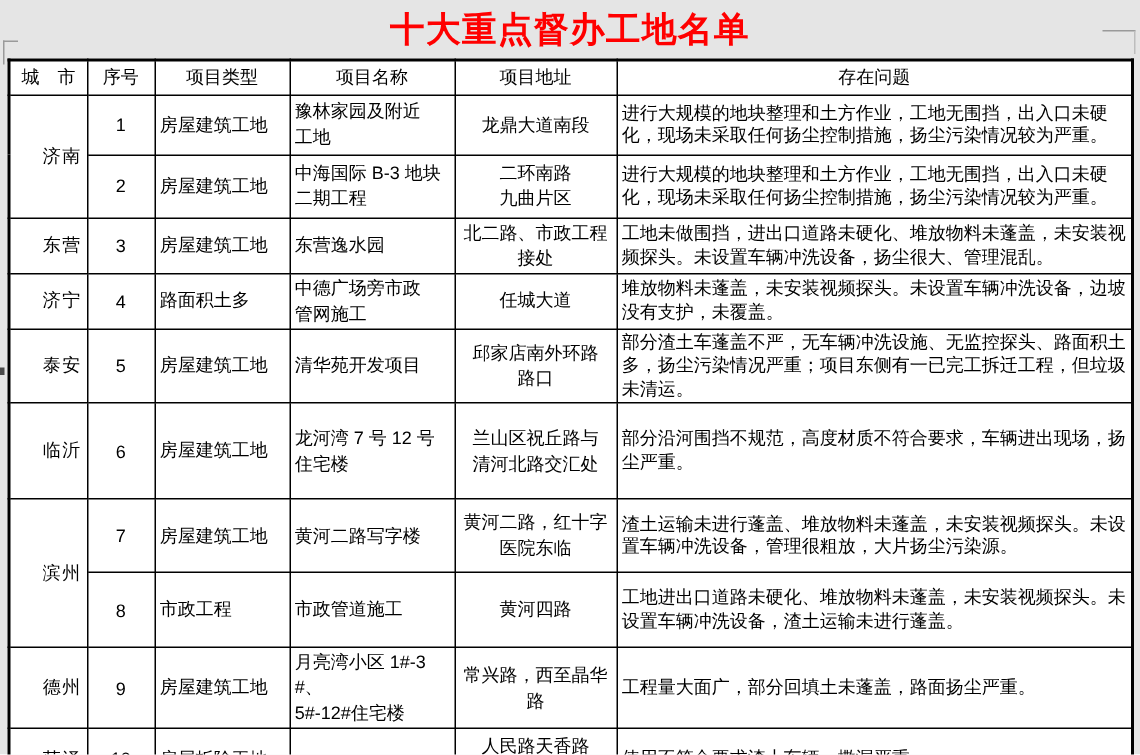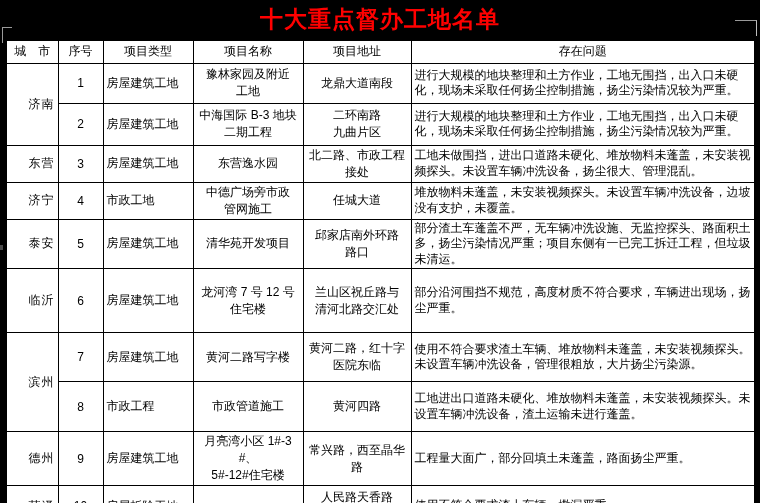--- a/index.html
+++ b/index.html
@@ -4,21 +4,21 @@
 <style>
   html,body{margin:0;padding:0;}
   body{
     width:760px;height:503px;
     background:#ffffff;
     font-family:"Liberation Sans","DejaVu Sans",sans-serif;
     color:#000;
     position:relative;
     overflow:hidden;
   }
-  .page{position:absolute;left:0;top:0;width:760px;height:503px;background:#000000;}
+  .page{position:absolute;left:0;top:0;width:760px;height:503px;background:#e5e5e5;}
 
   
   .mark-tl{position:absolute;left:2px;top:27px;width:9px;height:15px;
            border-left:1px solid #9a9a9a;border-top:1px solid #9a9a9a;}
   .mark-tr{position:absolute;right:3px;top:20px;width:21px;height:15px;
            border-top:1px solid #9a9a9a;border-right:1px solid #bdbdbd;}
   .edge-dot{position:absolute;left:0;top:245px;width:3px;height:5px;background:#4a4a4a;}
 
   .title{
     position:absolute;left:0;top:0;width:760px;height:38px;
@@ -45,21 +45,21 @@
     font-size:12px;
     font-weight:normal;
     vertical-align:middle;
     overflow:hidden;
     word-break:break-all;
   }
   th.h{ text-align:center; font-size:12.5px; }
   td.c-city{ text-align:right; font-weight:bold; font-size:13px; letter-spacing:1px;}
   td.c-no{ text-align:center; }
   td.c-type{ text-align:left; }
-  td.c-name{ text-align:center; line-height:17px; white-space:pre-line; }
+  td.c-name{ text-align:left; line-height:17px; white-space:pre-line; }
   td.c-addr{ text-align:center; line-height:17px; white-space:pre-line; }
   td.c-prob{ text-align:left; line-height:15.5px; padding:1px 4px;margin-left:12px; }
 
   thead tr{height:23px;}
   tbody tr:nth-child(1){height:40px;}
   tbody tr:nth-child(2){height:42px;}
   tbody tr:nth-child(3){height:36px;}
   tbody tr:nth-child(4){height:34px;}
   tbody tr:nth-child(5){height:46px;}
   tbody tr:nth-child(6){height:64px;}
@@ -121,21 +121,21 @@
         <td class="c-no">3</td>
         <td class="c-type">房屋建筑工地</td>
         <td class="c-name">东营逸水园</td>
         <td class="c-addr">北二路、市政工程
 接处</td>
         <td class="c-prob">工地未做围挡，进出口道路未硬化、堆放物料未蓬盖，未安装视频探头。未设置车辆冲洗设备，扬尘很大、管理混乱。</td>
       </tr>
       <tr>
         <td class="c-city">济宁</td>
         <td class="c-no">4</td>
-        <td class="c-type">市政工地</td>
+        <td class="c-type">路面积土多</td>
         <td class="c-name">中德广场旁市政
 管网施工</td>
         <td class="c-addr">任城大道</td>
         <td class="c-prob">堆放物料未蓬盖，未安装视频探头。未设置车辆冲洗设备，边坡没有支护，未覆盖。</td>
       </tr>
       <tr>
         <td class="c-city">泰安</td>
         <td class="c-no">5</td>
         <td class="c-type">房屋建筑工地</td>
         <td class="c-name">清华苑开发项目</td>
@@ -153,21 +153,21 @@
 清河北路交汇处</td>
         <td class="c-prob">部分沿河围挡不规范，高度材质不符合要求，车辆进出现场，扬尘严重。</td>
       </tr>
       <tr>
         <td class="c-city" rowspan="2">滨州</td>
         <td class="c-no">7</td>
         <td class="c-type">房屋建筑工地</td>
         <td class="c-name">黄河二路写字楼</td>
         <td class="c-addr">黄河二路，红十字
 医院东临</td>
-        <td class="c-prob">使用不符合要求渣土车辆、堆放物料未蓬盖，未安装视频探头。未设置车辆冲洗设备，管理很粗放，大片扬尘污染源。</td>
+        <td class="c-prob">渣土运输未进行蓬盖、堆放物料未蓬盖，未安装视频探头。未设置车辆冲洗设备，管理很粗放，大片扬尘污染源。</td>
       </tr>
       <tr>
         <td class="c-no">8</td>
         <td class="c-type">市政工程</td>
         <td class="c-name">市政管道施工</td>
         <td class="c-addr">黄河四路</td>
         <td class="c-prob">工地进出口道路未硬化、堆放物料未蓬盖，未安装视频探头。未设置车辆冲洗设备，渣土运输未进行蓬盖。</td>
       </tr>
       <tr>
         <td class="c-city">德州</td>

